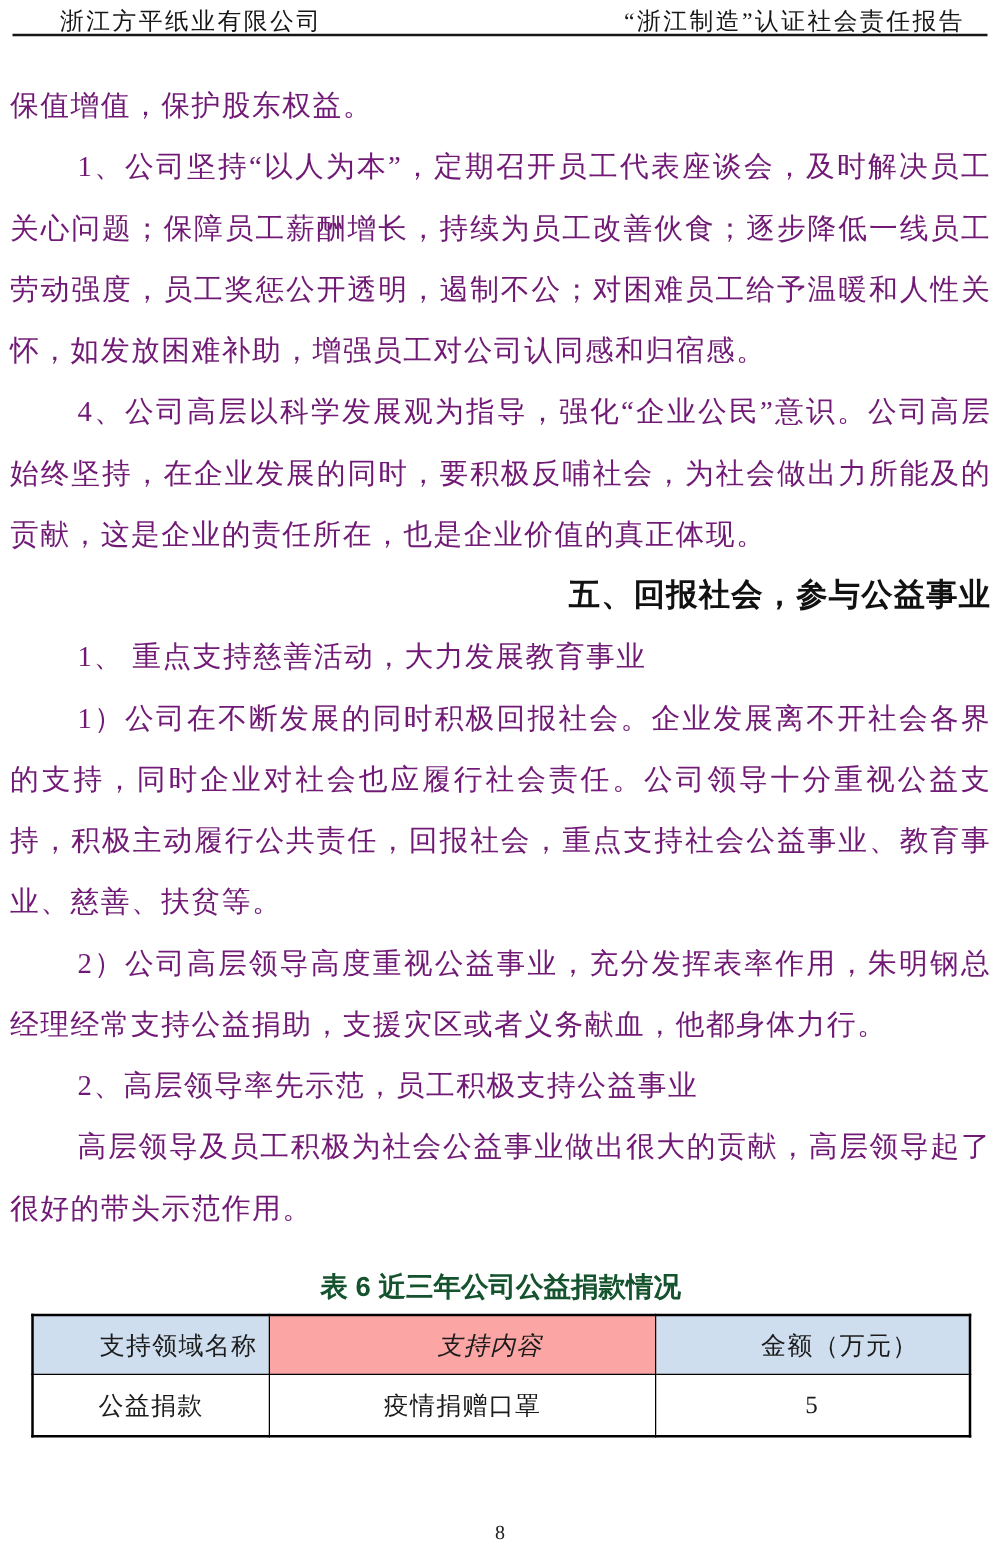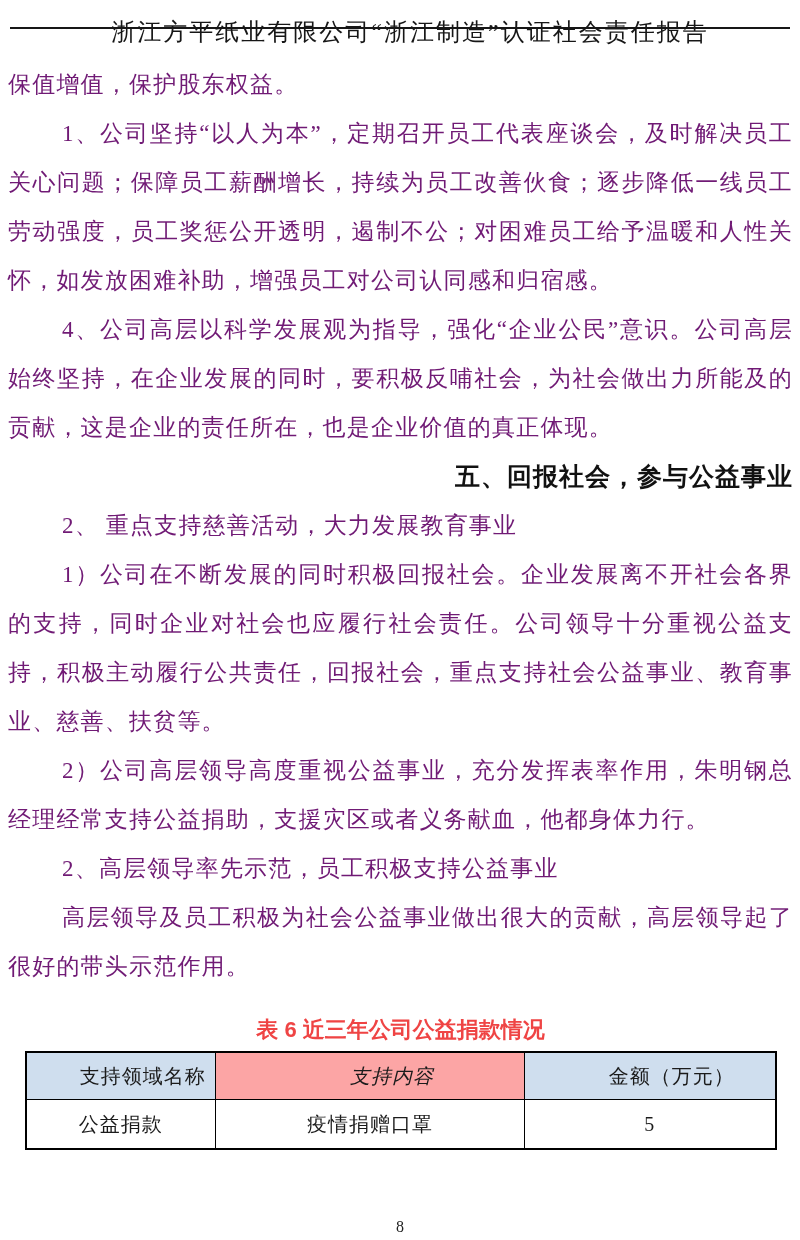--- a/index.html
+++ b/index.html
@@ -3,41 +3,41 @@
 <meta charset="utf-8">
 <style>
   html,body{margin:0;padding:0;background:#ffffff;}
   .page{
     position:relative;width:800px;height:1240px;background:#fff;overflow:hidden;
     font-family:"Liberation Serif","DejaVu Serif",serif;color:#1a1a1a;
   }
   
   .hdr{
     position:absolute;top:4px;left:48px;right:28px;
-    display:flex;justify-content:center;align-items:flex-start;
-    font-size:24px;letter-spacing:2px;white-space:nowrap;color:#161616;margin-top:12px;
+    display:flex;justify-content:space-between;align-items:flex-start;
+    font-size:19px;letter-spacing:2px;white-space:nowrap;color:#161616;
   }
   .hdr-rule{position:absolute;top:27px;left:10px;right:10px;height:2px;background:#161616;}
   
   .body-area{position:absolute;top:60px;left:8px;width:785px;}
   .body-area p{
     margin:0;font-size:23px;letter-spacing:1.2px;line-height:49px;
     text-align:justify;color:#701a75;
   }
   p.plain{text-indent:0;}
   p.indent{text-indent:54px;}
   h2.heading{
     margin:0;font-family:"Liberation Sans","DejaVu Sans",sans-serif;
     font-size:25px;font-weight:700;letter-spacing:1px;line-height:49px;text-align:right;color:#111;
   }
   
   .table-title{
     margin:22px 0 0;text-align:center;
     font-family:"Liberation Sans","DejaVu Sans",sans-serif;
-    font-weight:700;font-size:22px;line-height:34px;color:#ef4444;
+    font-weight:700;font-size:22px;line-height:34px;color:#14532d;
   }
   table.donation{
     width:750px;margin:4px auto 0;border-collapse:collapse;
     border:2.5px solid #000;font-size:20px;table-layout:fixed;
   }
   .donation col.c0{width:190px;}
   .donation col.c1{width:309px;}
   .donation col.c2{width:251px;}
   .donation th,.donation td{
     border:1.5px solid #000;text-align:center;vertical-align:middle;
@@ -58,21 +58,21 @@
     <span>“浙江制造”认证社会责任报告</span>
   </div>
   <div class="hdr-rule"></div>
 
   <div class="body-area">
     <div id="blocks">
         <p class="plain">保值增值，保护股东权益。</p>
         <p class="indent">1、公司坚持“以人为本”，定期召开员工代表座谈会，及时解决员工关心问题；保障员工薪酬增长，持续为员工改善伙食；逐步降低一线员工劳动强度，员工奖惩公开透明，遏制不公；对困难员工给予温暖和人性关怀，如发放困难补助，增强员工对公司认同感和归宿感。</p>
         <p class="indent">4、公司高层以科学发展观为指导，强化“企业公民”意识。公司高层始终坚持，在企业发展的同时，要积极反哺社会，为社会做出力所能及的贡献，这是企业的责任所在，也是企业价值的真正体现。</p>
         <h2 class="heading">五、回报社会，参与公益事业</h2>
-        <p class="indent">2、 重点支持慈善活动，大力发展教育事业</p>
+        <p class="indent">1、 重点支持慈善活动，大力发展教育事业</p>
         <p class="indent">1）公司在不断发展的同时积极回报社会。企业发展离不开社会各界的支持，同时企业对社会也应履行社会责任。公司领导十分重视公益支持，积极主动履行公共责任，回报社会，重点支持社会公益事业、教育事业、慈善、扶贫等。</p>
         <p class="indent">2）公司高层领导高度重视公益事业，充分发挥表率作用，朱明钢总经理经常支持公益捐助，支援灾区或者义务献血，他都身体力行。</p>
         <p class="indent">2、高层领导率先示范，员工积极支持公益事业</p>
         <p class="indent">高层领导及员工积极为社会公益事业做出很大的贡献，高层领导起了很好的带头示范作用。</p>
       </div>
 
     <h3 class="table-title">表 6 近三年公司公益捐款情况</h3>
 
     <table class="donation">
       <colgroup>

